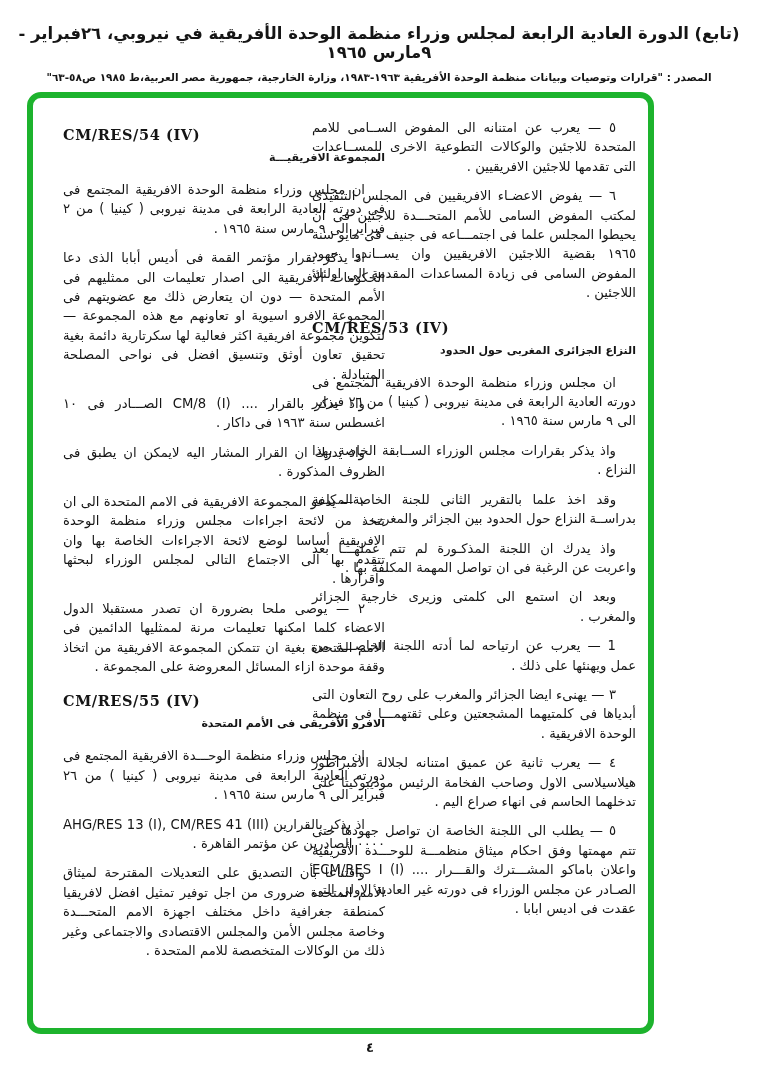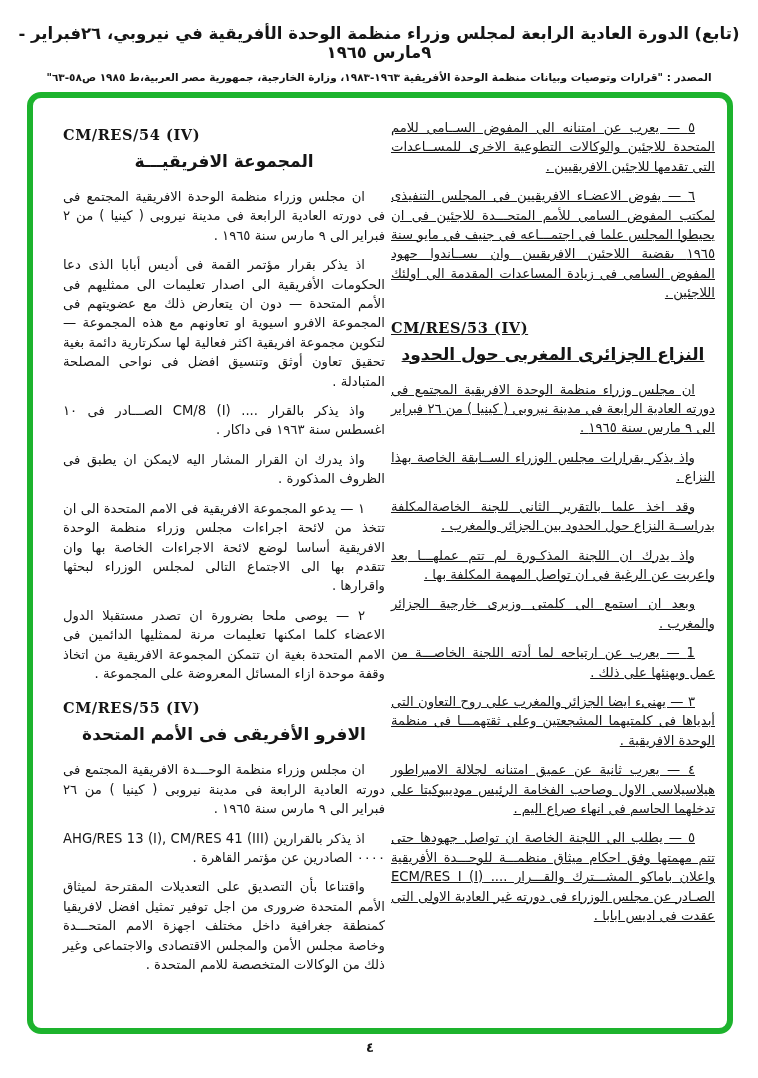--- a/index.html
+++ b/index.html
@@ -28,29 +28,29 @@
   .header-line2{
     direction:rtl;
     font-weight:bold;
     font-size:10.5px;
     margin-top:9px;
   }
   
   .content-box{
     position:absolute;
     left:27px;top:92px;
-    width:706px;height:942px;
+    width:627px;height:942px;
     border:6px solid var(--green);
     border-radius:14px;
     box-sizing:border-box;
     background:#ffffff;
   }
   .col{position:absolute;}
   .col-left{left:30px;top:26px;width:322px;}
-  .col-right{right:12px;top:20px;width:324px;text-decoration:underline;}
+  .col-right{right:12px;top:20px;width:324px;}
   
   .block-paragraph{
     direction:rtl;
     text-align:justify;
     font-size:13.2px;
     line-height:19.4px;
     margin:0 0 10px 0;
     text-indent:20px;
   }
   .block-label{
@@ -58,22 +58,21 @@
     text-align:left;
     font-family:"DejaVu Serif","Liberation Serif",serif;
     font-size:14.5px;
     font-weight:600;
     letter-spacing:0.6px;
     margin:16px 0 8px 0;
   }
   .block-label:first-child{margin-top:2px;}
   .block-heading{
     direction:rtl;
-    text-align:center;
-    font-size:17px;
+    font-size:11px;
     font-weight:bold;
     margin:4px 0 16px 0;
   }
   
   .page-number{
     position:absolute;
     left:0;top:1040px;width:740px;
     text-align:center;
     font-size:13px;
     font-weight:bold;

